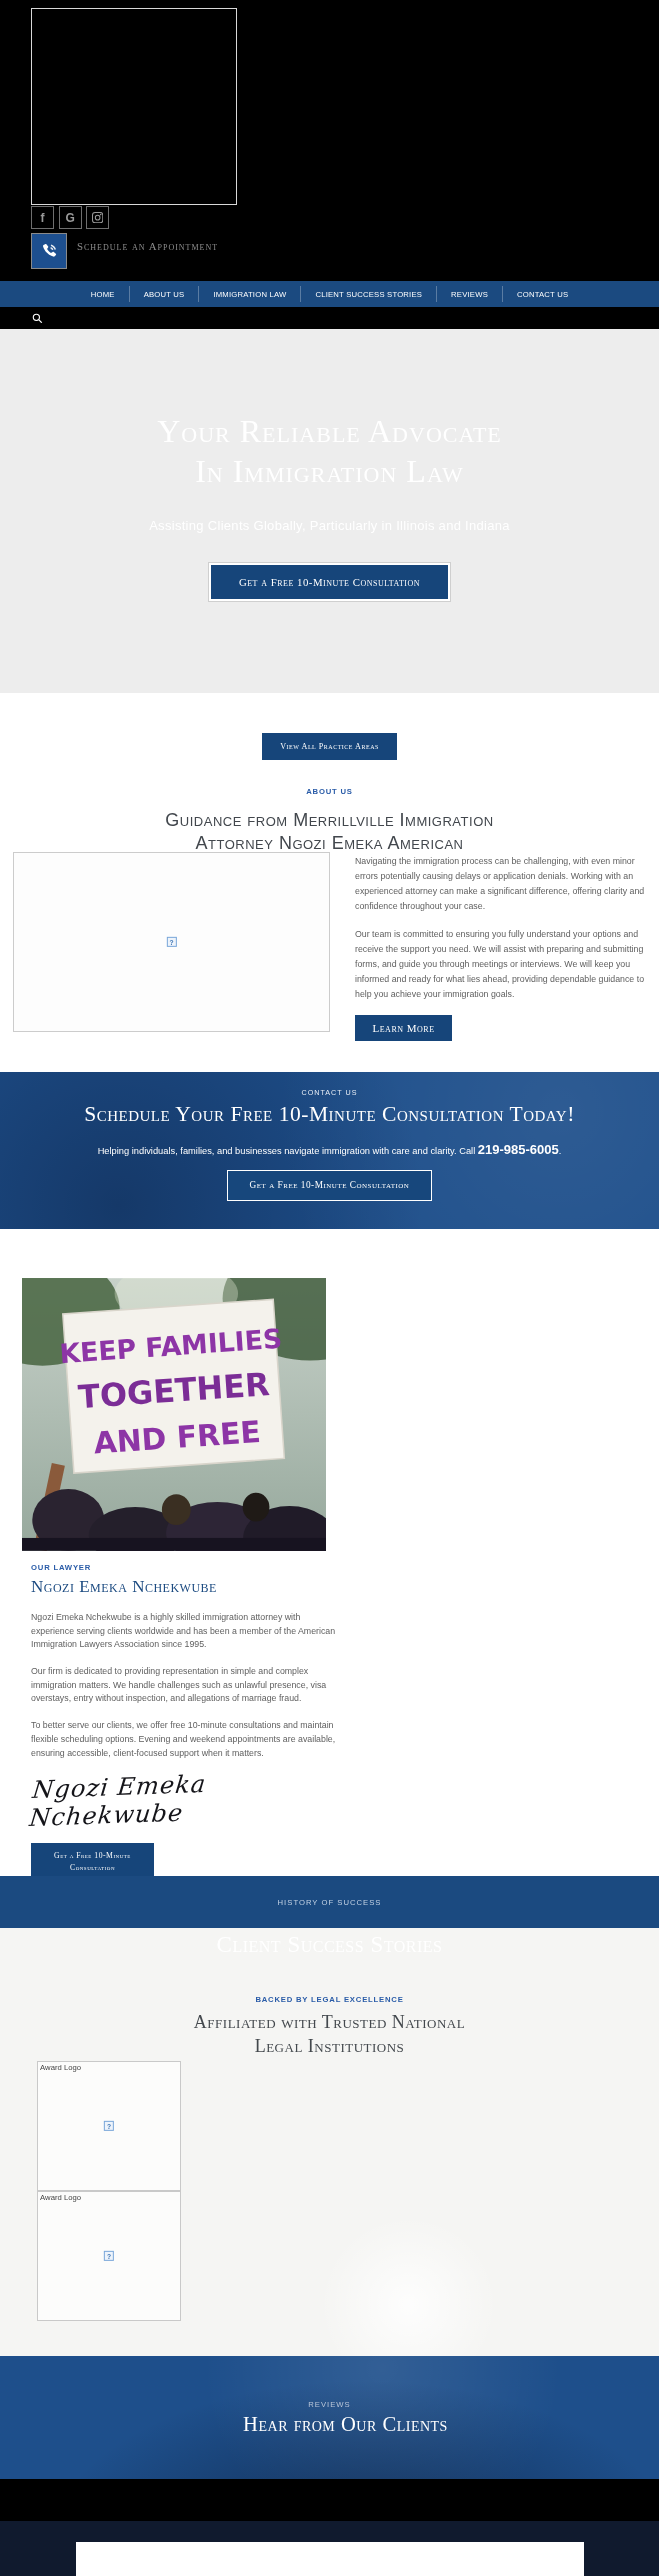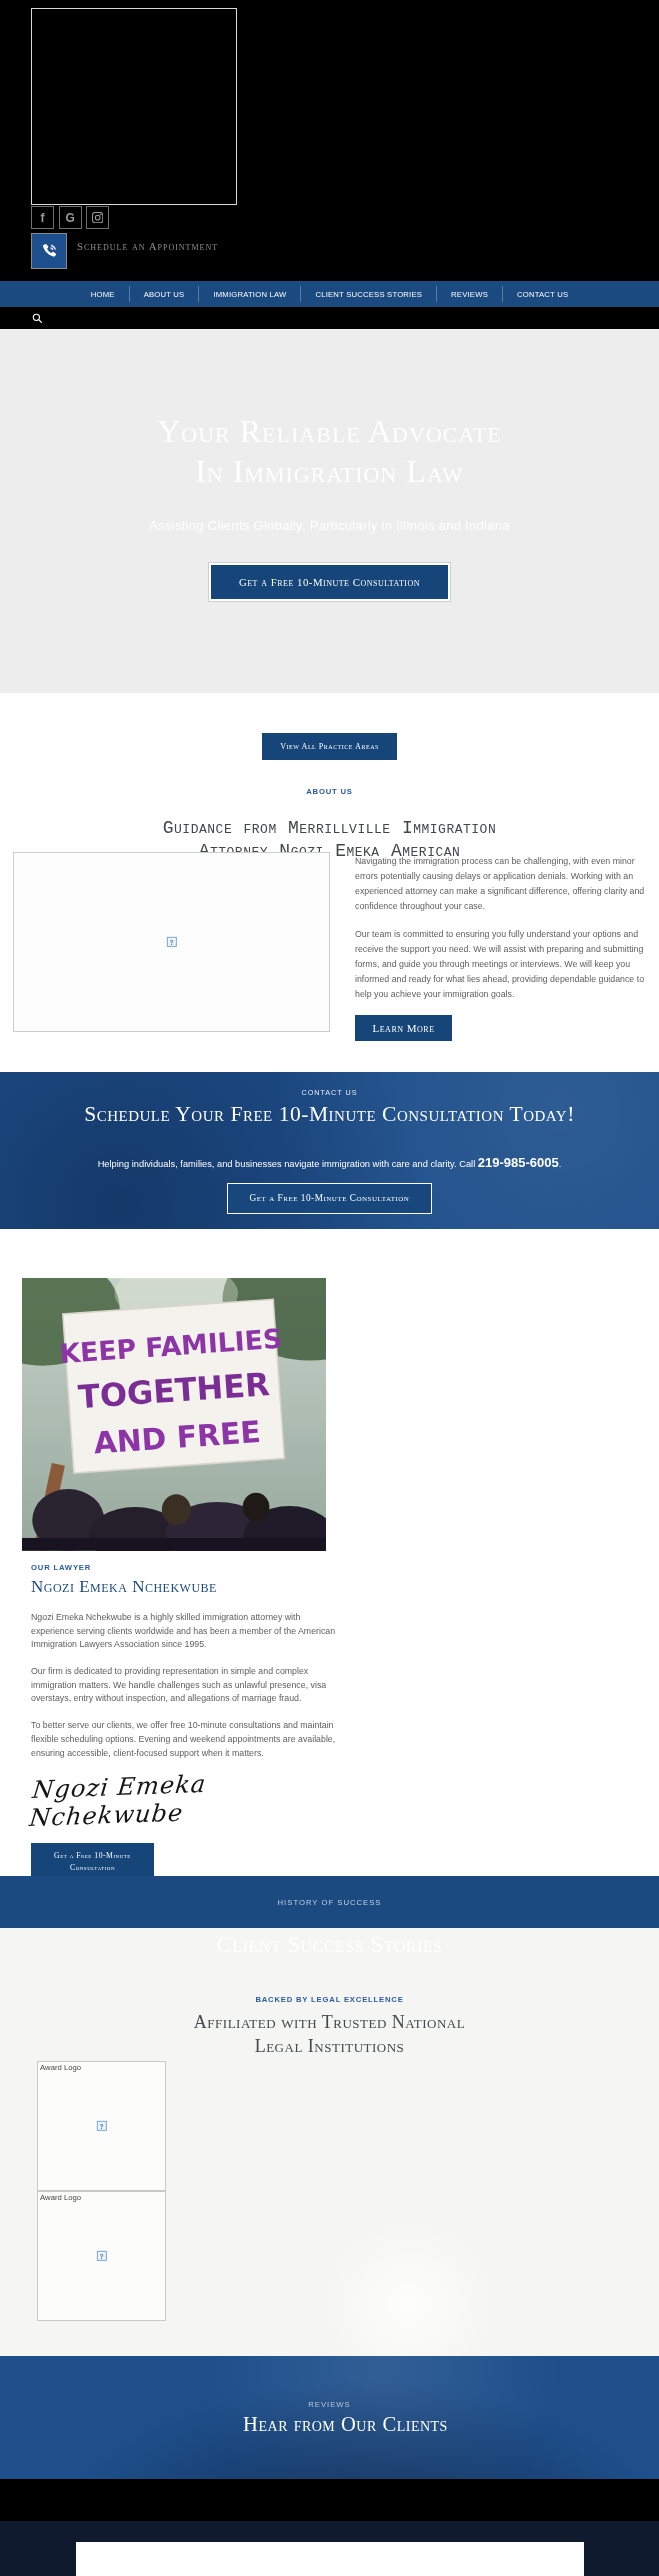--- a/index.html
+++ b/index.html
@@ -33,41 +33,41 @@
   .btn { display:inline-block; background:#16457a; color:#fff; font-family:"Liberation Serif", serif;
     font-variant:small-caps; letter-spacing:0.5px; cursor:pointer; border:none; }
   .hero-btn { margin-top:30px; font-size:10.8px; padding:10.8px 28px; border:2.1px solid #fff;
     outline:0.5px solid #cfcfcf; }
 
   
   .about { height:379px; background:#fff; }
   .practice-btn { display:block; margin:40px auto 0; font-size:8.2px; padding:8.8px 18.5px; }
   .sec-label { text-align:center; color:#2a5ca8; font-weight:bold; font-size:7.7px; letter-spacing:0.8px; }
   .about .sec-label { margin-top:27px; }
-  .about-title { margin-top:21px; text-align:center; font-family:Liberation Mono, monospace;
+  .about-title { margin-top:13px; text-align:center; font-family:Liberation Sans, sans-serif;
     font-variant:small-caps; font-size:18px; line-height:1.3; color:#42474d; letter-spacing:0.5px; }
   .about-left { position:absolute; left:13px; top:159px; width:317px; height:180px;
     background:#fdfdfd; border:0.5px solid #cccccc; cursor:pointer; }
   .broken { display:inline-flex; width:10.3px; height:10.3px; border:0.5px solid #7aa7d9; background:#eef4fb;
     color:#3b74b5; font-size:6.7px; font-weight:bold; align-items:center; justify-content:center; }
   .center-broken { position:absolute; left:50%; top:50%; transform:translate(-50%,-50%); }
   .about-right { position:absolute; left:355px; top:161px; width:290px; }
   .body-p { font-size:8.8px; line-height:1.7; color:#606060; }
   .about-right .body-p + .body-p { margin-top:13.4px; }
   .learn-btn { margin-top:13.4px; font-size:11px; padding:6.7px 17.5px; }
 
   
   .cta { height:157px; text-align:center; color:#fff;
     background: radial-gradient(circle at 18% 85%, rgba(0,5,25,.30), transparent 55%),
                 radial-gradient(circle at 85% 25%, rgba(255,255,255,.07), transparent 50%),
                 #1e4f8b; }
   .cta-label { padding-top:15.5px; font-size:7.2px; letter-spacing:1px; color:#e8eef6; }
   .cta-title { margin-top:5.2px; font-family:"Liberation Serif", serif; font-variant:small-caps;
     font-size:21.6px; letter-spacing:0.5px; }
-  .cta-sub { margin-top:28px; font-size:9.3px; }
+  .cta-sub { margin-top:15px; font-size:9.3px; }
   .cta-phone { font-weight:bold; font-size:13px; }
   .cta-btn { margin-top:13.4px; background:#17477c; border:1px solid #fff; font-size:9.3px; padding:9.3px 21.6px; }
 
   
   .photo-sec { height:325px; background:#fff; }
   .protest { position:absolute; left:22px; top:49px; width:304px; height:273px; }
 
   
   .lawyer { height:322px; background:#fff; padding:9.3px 0 0 31px; }
   .lawyer-title { margin-top:5.2px; font-family:"Liberation Serif", serif; font-variant:small-caps;
@@ -81,21 +81,21 @@
   
   .band { height:52px; background:#1b4a80; display:flex; align-items:center; justify-content:center; }
   .band-label { color:#c3d2e4; font-size:7.7px; letter-spacing:1px; }
   .light { height:428px; background:#f5f5f3;
     background-image: radial-gradient(circle at 62% 88%, rgba(255,255,255,.85), transparent 16%); }
   .ghost-title { padding-top:4.1px; text-align:center; font-family:"Liberation Serif", serif;
     font-variant:small-caps; font-size:23px; color:#fff; letter-spacing:0.5px; }
   .light .sec-label { margin-top:37px; }
   .aff-title { margin-top:6px; text-align:center; font-family:"Liberation Serif", serif;
     font-variant:small-caps; font-size:18px; line-height:1.35; color:#43484d; letter-spacing:0.5px; }
-  .award-card { position:absolute; left:37px; width:129px; height:130px; background:#fcfcfb;
+  .award-card { position:absolute; left:37px; width:144px; height:130px; background:#fcfcfb;
     border:0.5px solid #c9c9c9; cursor:pointer; }
   .award-1 { top:133px; } .award-2 { top:263px; }
   .award-alt { position:absolute; left:2.1px; top:1px; font-size:7.7px; color:#444; }
 
   
   .reviews { height:123px; text-align:center;
     background: radial-gradient(ellipse at 55% 160%, rgba(8,22,46,.6), transparent 62%),
                 radial-gradient(circle at 58% 10%, rgba(255,255,255,.09), transparent 45%),
                 #1e4f8b; }
   .reviews-label { padding-top:44px; color:#b9c6d8; font-size:7.7px; letter-spacing:1px; }

